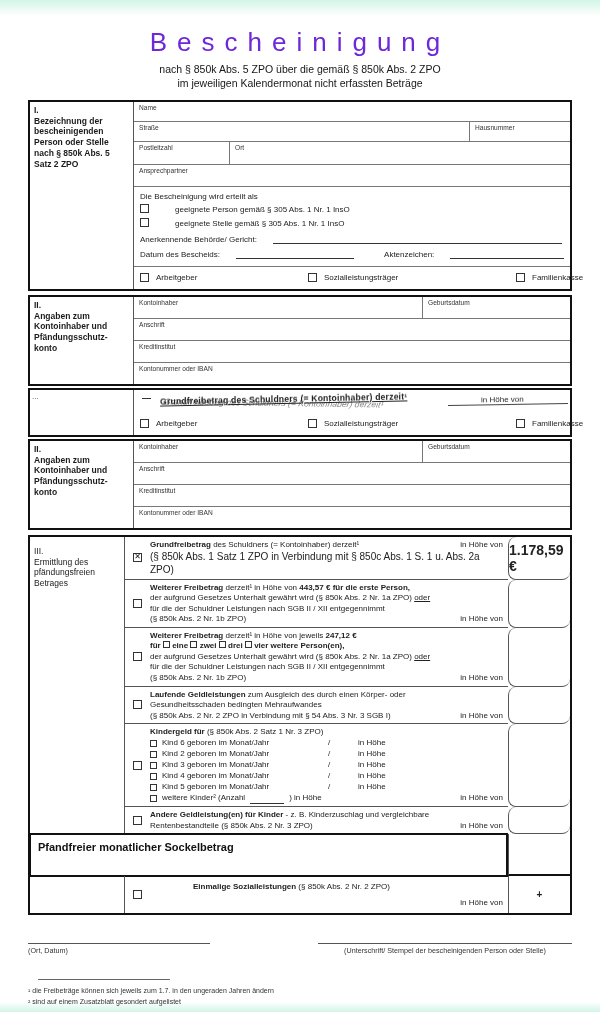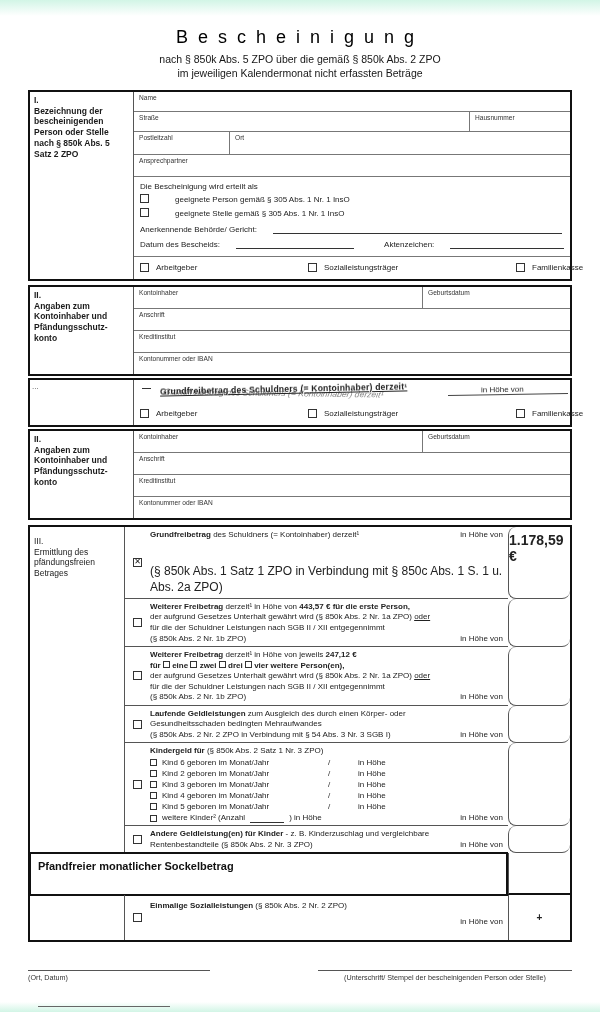--- a/index.html
+++ b/index.html
@@ -7,21 +7,21 @@
     width:600px; height:1012px; position:relative; overflow:hidden;
     font-family:"Liberation Sans", sans-serif; color:#222; background:#fff;
   }
   .fade-top { position:absolute; left:0; top:0; width:600px; height:16px;
     background:linear-gradient(180deg,#d2f5e6 0%, rgba(210,245,230,0) 100%); }
   .fade-bottom { position:absolute; left:0; bottom:0; width:600px; height:10px;
     background:linear-gradient(0deg,#d2f5e6 0%, rgba(210,245,230,0) 100%); }
   .content { position:absolute; left:28px; top:0; width:544px; }
 
   
-  .title { text-align:center; margin-top:27px; font-size:18px; letter-spacing:10px; color:#000000; }
+  .title { text-align:center; margin-top:27px; font-size:26px; letter-spacing:10px; color:#6d28d9; }
   .subtitle { text-align:center; font-size:10.5px; line-height:1.32; margin-top:5px; color:#161616; }
 
   
   .box { border:2px solid #111; display:flex; background:#fff; }
   .mt4 { margin-top:4px; } .mt2 { margin-top:2px; } .mt5 { margin-top:5px; }
   .leftcol { width:95px; min-width:95px; border-right:1px solid #555; padding:3px 4px 2px 4px;
              font-size:8.5px; font-weight:bold; line-height:1.28; color:#1b1b1b; }
   .rightcol { flex:1; min-width:0; }
   .frow { border-bottom:1px solid #777; position:relative; }
   .frow:last-child { border-bottom:none; }
@@ -69,21 +69,21 @@
   .s3 { display:grid; grid-template-columns:95px 1fr 62px; border:2px solid #111; background:#fff; }
   .s3-l { grid-column:1; grid-row:1 / 7; border-right:1px solid #555; padding:9px 4px;
           font-size:8.5px; font-weight:normal; line-height:1.28; color:#1b1b1b; }
   .s3-m { grid-column:2; display:flex; border-bottom:1px solid #555; }
   .s3-a { grid-column:3; border-bottom:1px solid #555; border-left:1px solid #555;
           display:flex; justify-content:center; font-size:14px; font-weight:bold; padding-top:5px;border-radius:8px; }
   .cbcol { width:25px; min-width:25px; display:flex; justify-content:center; align-items:center; }
   .s3text { flex:1; min-width:0; font-size:8px; line-height:1.32; padding:3px 5px 2px 0; color:#222; }
   .lastline { display:flex; justify-content:space-between; }
   .oder { text-decoration:underline; }
-  .sub { font-size:12px;margin-top:24px; }
+  .sub { font-size:10px; }
   .kidline { display:flex; align-items:center; gap:5px; margin-top:0.5px; }
   .kidlabel { width:138px; }
   .kidslash { width:48px; text-align:center; }
   .sockel-cell { grid-column:1 / 3; grid-row:7; border:2px solid #111; margin:-1px 0 -1px -1px;
           font-weight:bold; font-size:11px; padding:6px 0 22px 7px; color:#111; background:#fff; }
   .sockel-a { grid-column:3; grid-row:7; border-left:1px solid #555; border-bottom:2px solid #111; }
   .r7-l { grid-column:1; grid-row:8; border-right:1px solid #555; }
   .r7-m { grid-column:2; grid-row:8; display:flex; }
   .r7-a { grid-column:3; grid-row:8; border-left:1px solid #555; display:flex; align-items:center;
           justify-content:center; font-size:10px; font-weight:bold; }
@@ -415,21 +415,21 @@
       <div class="sockel-cell">
         <span>Pfandfreier monatlicher Sockelbetrag</span>
       </div>
       <div class="sockel-a"></div>
 
       <div class="r7-l"></div>
       <div class="r7-m">
         <div class="cbcol">
             <span class="cb"></span>
           </div>
-        <div class="s3text" style="padding-top:6px; padding-bottom:13px;">
+        <div class="s3text" style="padding-top:6px; padding-bottom:5px;margin-left:43px;">
           <div><b>Einmalige Sozialleistungen</b><span> (§ 850k Abs. 2 Nr. 2 ZPO)</span></div>
           <div class="lastline" style="margin-top:5px;">
             <span></span>
             <span>in Höhe von</span>
           </div>
         </div>
       </div>
       <div class="r7-a">
         <span>+</span>
       </div>

